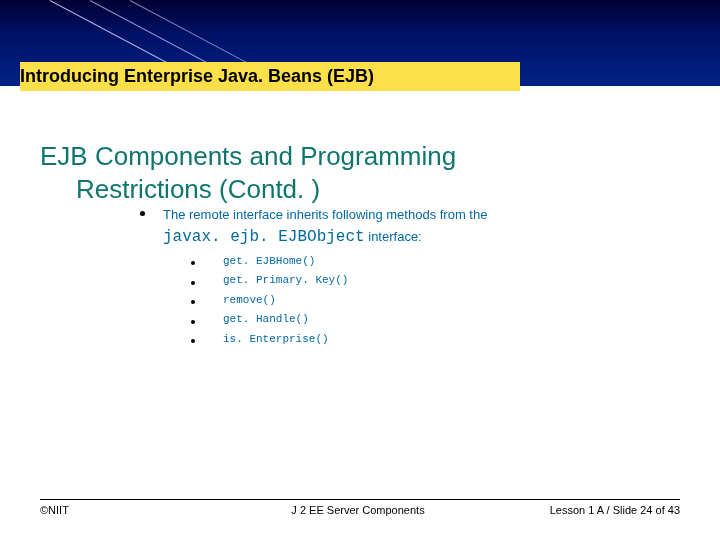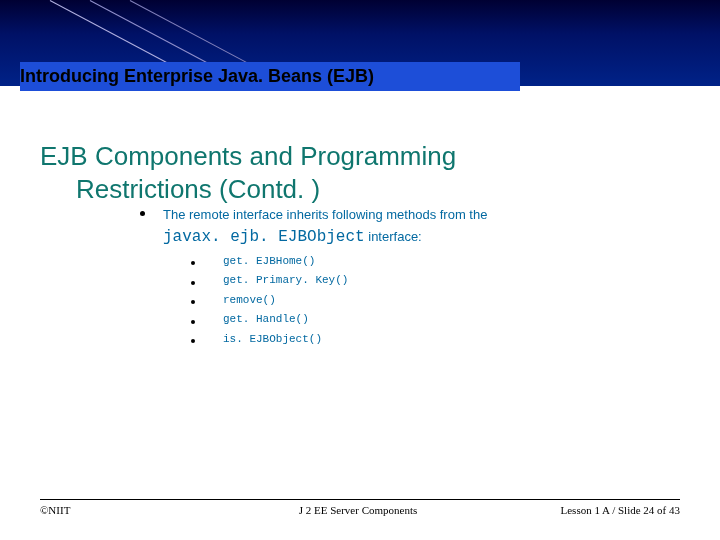--- a/index.html
+++ b/index.html
@@ -13,21 +13,21 @@
   }
   .diag {
     position: absolute; width: 150px; height: 1px; background: #b0b0e0;
     transform-origin: left center;
   }
   .diag.d1 { top: 0px; left: 50px; transform: rotate(28deg); width: 180px; }
   .diag.d2 { top: 0px; left: 90px; transform: rotate(28deg); width: 180px; background:#9090cc;}
   .diag.d3 { top: 0px; left: 130px; transform: rotate(28deg); width: 180px; background:#8080bb;}
   .header-title-box {
     position: absolute; left: 20px; top: 62px; right: 200px;
-    background: #1d4ed8; padding: 4px 0 4px 0;
+    background: #fde047; padding: 4px 0 4px 0;
   }
   .header-title {
     font-size: 18px; font-weight: bold; color: #000; font-family: Arial, sans-serif;
   }
   .body {
     position: absolute; left: 40px; top: 140px; right: 40px;
   }
   .h1 {
     font-size: 26px; color: #0f766e; font-family: Verdana, Arial, sans-serif;
     line-height: 1.25; 
@@ -49,21 +49,21 @@
   }
   .dot2 {
     width: 4px; height: 4px; border-radius: 50%; background: #000;
     margin-top: 5px; margin-right: 28px; flex: none;
   }
   .b2-text { font-family: "Courier New", monospace; font-size: 11px; }
   .footer {
     position: absolute; left: 40px; right: 40px; bottom: 24px;
     border-top: 1px solid #000; padding-top: 4px;
     display: flex; justify-content: space-between; font-size: 11px; color: #000;
-    font-family: Liberation Serif, serif;
+    font-family: Liberation Sans, sans-serif;
     gap: 32px;
   }
   .foot-center { position: absolute; left: 0; right: 4px; text-align: center; }
   .foot-left, .foot-right { position: relative; z-index: 1; }
 </style>
 </head>
 <body>
 
 <div class="slide">
 
@@ -101,21 +101,21 @@
           <div class="bullet-lvl2">
             <div class="dot2"></div>
             <div class="b2-text">remove()</div>
           </div>
           <div class="bullet-lvl2">
             <div class="dot2"></div>
             <div class="b2-text">get. Handle()</div>
           </div>
           <div class="bullet-lvl2">
             <div class="dot2"></div>
-            <div class="b2-text">is. EJBObject()</div>
+            <div class="b2-text">is. Enterprise()</div>
           </div>
         </div>
       </div>
     </div>
   </div>
 
   <div class="footer">
     <div class="foot-left">©NIIT</div>
     <div class="foot-center">J 2 EE Server Components</div>
     <div class="foot-right">Lesson 1 A / Slide 24 of 43</div>

